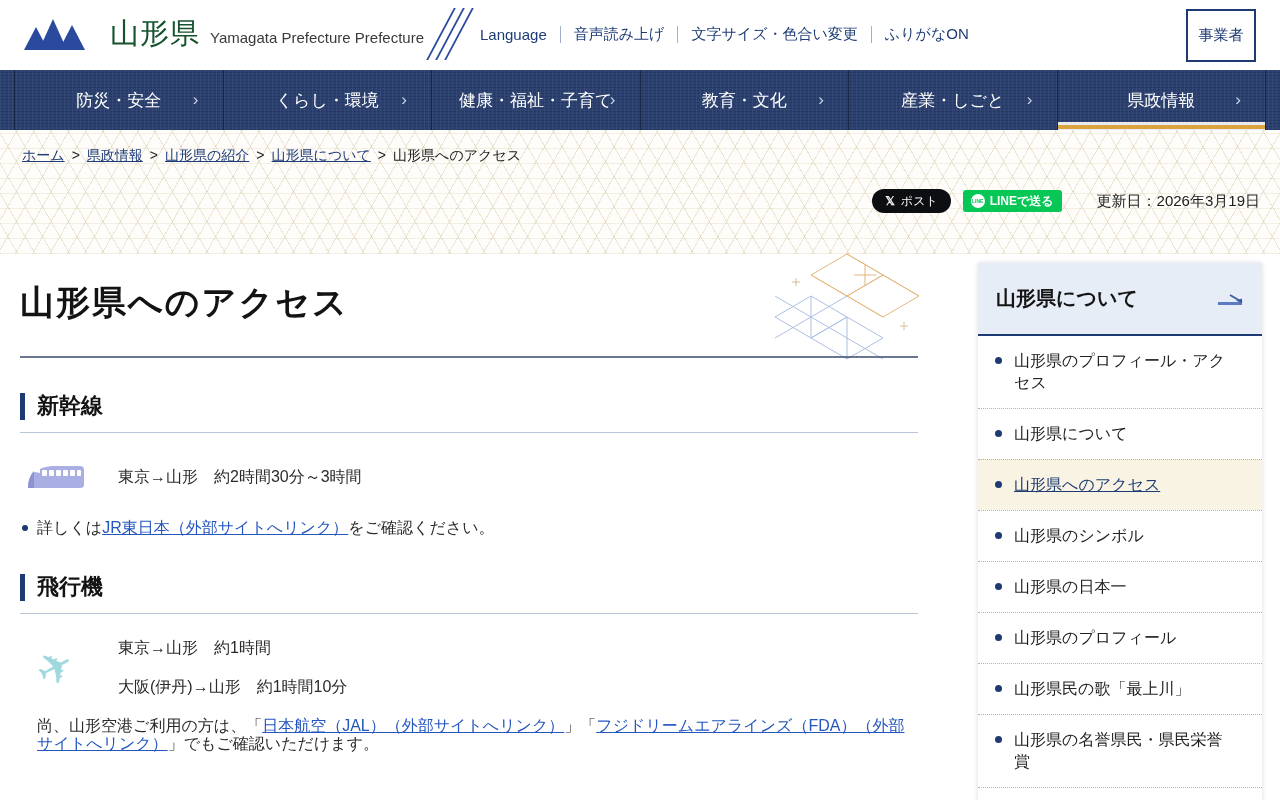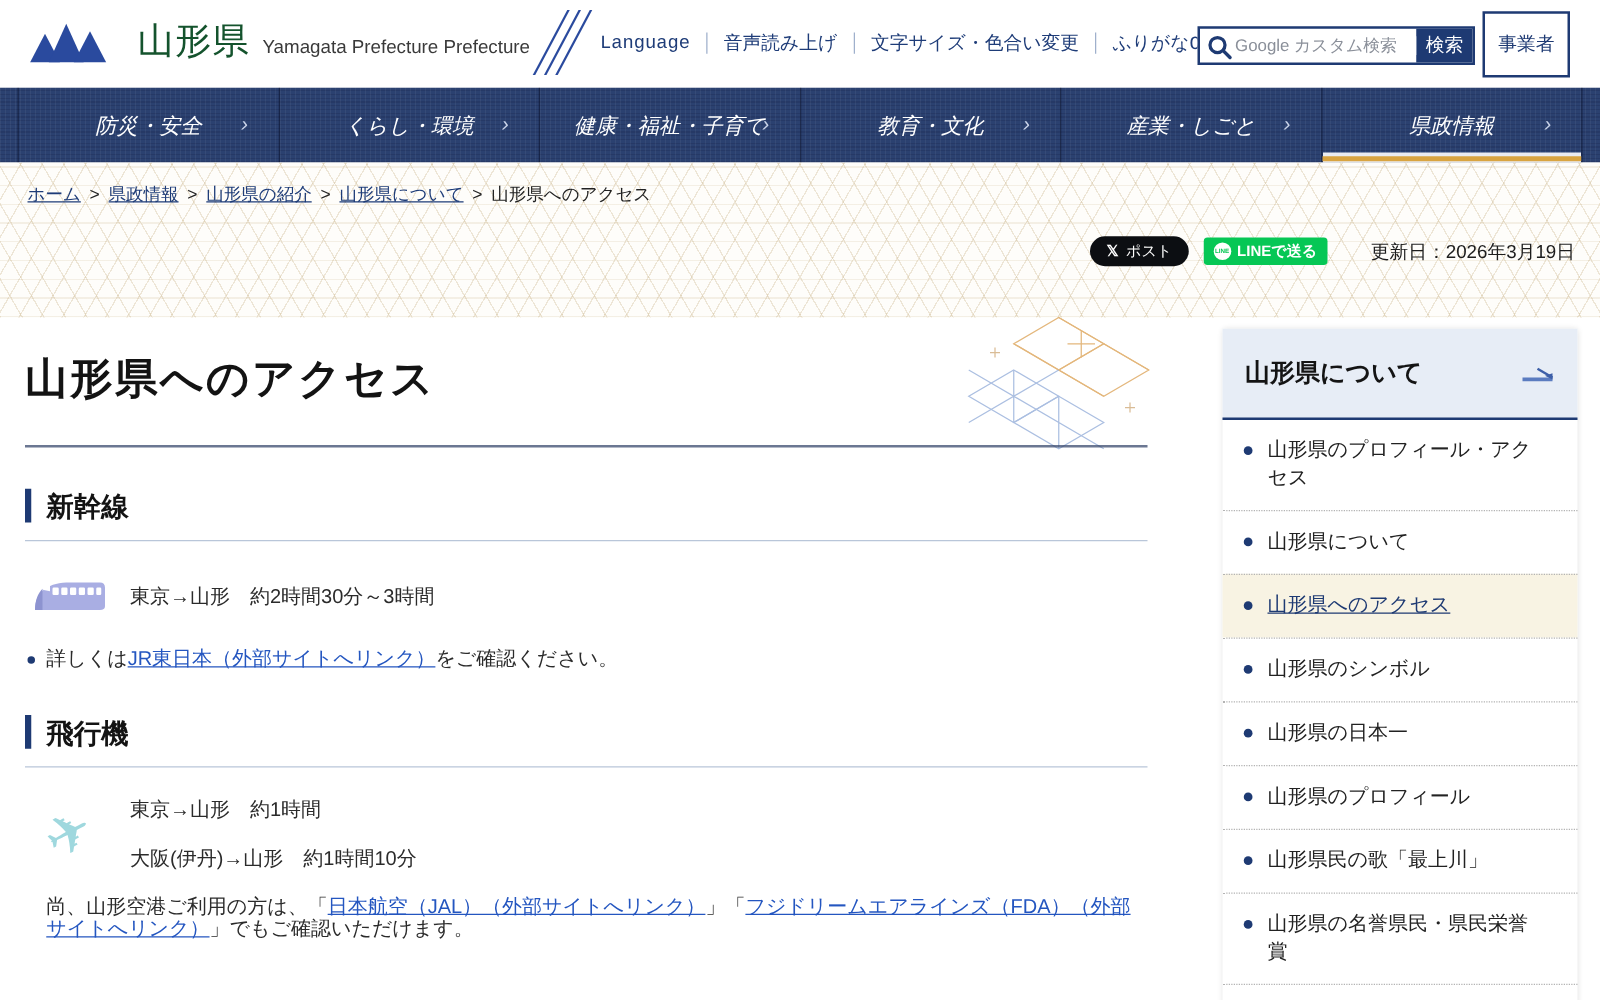--- a/index.html
+++ b/index.html
@@ -11,42 +11,42 @@
   a { cursor:pointer; }
 
   
   .header { position:absolute; top:0; left:0; right:0; height:70px; background:#fff; z-index:5; }
   .logo { position:absolute; left:24px; top:16px; display:flex; align-items:flex-end; gap:10px; }
   .logo-name { font-size:29px; font-weight:400; color:#14532d; letter-spacing:1px; line-height:34px; }
   .logo-sub { font-size:15px; color:#3a3a3a; padding-bottom:4px; }
   .slashes { position:absolute; left:440px; top:8px; height:52px; display:flex; gap:7px; }
   .slashes i { display:block; width:2px; height:52px; background:#2a4a9e; transform:skewX(-28deg); }
   .utility { position:absolute; left:480px; top:25px; display:flex; align-items:center; gap:13px; }
-  .utility a { font-size:15px; color:#1e3c78; text-decoration:none; white-space:nowrap;font-family:Liberation Mono, monospace; }
+  .utility a { font-size:15px; color:#1e3c78; text-decoration:none; white-space:nowrap; }
   .u-div { width:1px; height:17px; background:#9fb0cc; }
   .search-box { position:absolute; right:100px; top:21px; width:222px; height:31px;
     border:2px solid #1e3a73; background:#fff; display:flex; align-items:stretch; }
   .search-input-wrap { flex:1; position:relative; display:flex; align-items:center; }
   .search-input-wrap svg { position:absolute; left:5px; top:4px; }
   .search-input { width:100%; border:none; outline:none; padding:0 4px 0 28px; font-size:13.5px;
     font-family:"Liberation Sans", sans-serif; color:#333; }
   .search-input::placeholder { color:#8a8f99; }
   .search-btn { width:45px; background:#1e3a73; color:#fff; border:none; font-size:15px;
     font-family:"Liberation Sans", sans-serif; cursor:pointer; }
   .biz-button { position:absolute; right:24px; top:9px; width:70px; height:53px; background:#fff;
     border:2px solid #1e3a73; color:#1e3a73; font-size:15px; display:flex; align-items:center;
     justify-content:center; text-decoration:none; }
 
   
   .nav { position:absolute; top:70px; left:0; right:0; height:60px; display:flex; padding:0 14px;
     background:#2b4170;
     background-image:repeating-linear-gradient(90deg, rgba(255,255,255,0.05) 0 1px, transparent 1px 4px),
                      repeating-linear-gradient(0deg, rgba(0,0,30,0.12) 0 1px, transparent 1px 3px); }
   .nav-item { flex:1; position:relative; display:flex; align-items:center; justify-content:center;
-    color:#fff; font-size:17px; text-decoration:none; border-left:1px solid rgba(5,12,35,0.5);font-style:italic; }
+    color:#fff; font-size:17px; text-decoration:none; border-left:1px solid rgba(5,12,35,0.5); }
   .nav-item:last-child { border-right:1px solid rgba(5,12,35,0.5); }
   .nav-chevron { position:absolute; right:24px; color:#c9d3e8; font-size:17px; font-weight:400; }
   .nav-item.active::after { content:""; position:absolute; left:0; right:0; bottom:1px; height:4px;
     background:#d9a440; }
   .nav-item.active { box-shadow:inset 0 -8px 0 rgba(255,255,255,0.9); }
 
   
   .band { position:absolute; top:130px; left:0; right:0; height:124px; background-color:#fefdfa;
     background-image:
       repeating-linear-gradient(60deg,  rgba(199,176,132,0.30) 0 1px, transparent 1px 15px),
@@ -67,25 +67,25 @@
   .updated { font-size:15px; color:#1d1d1d; margin-left:35px; }
 
   
   .ornament { position:absolute; left:772px; top:252px; z-index:0; }
 
   
   .main { position:absolute; left:20px; top:254px; width:898px; z-index:1; }
   .page-title { margin-top:26px; font-size:34px; font-weight:600; color:#131313; letter-spacing:2px; }
   .title-rule { margin-top:30px; border-top:2px solid rgba(58,74,110,0.75); }
   .section { margin-top:33px; }
-  .section-heading { display:flex; align-items:flex-start; gap:12px; }
+  .section-heading { display:flex; align-items:center; gap:12px; }
   .accent-bar { width:5px; height:27px; background:#1e3a73; }
   .section-heading h2 { font-size:22px; font-weight:700; color:#131313; }
   .section-rule { margin-top:11px; border-top:1px solid #b9c6d9; }
-  .route-block { margin-top:24px; display:flex; gap:18px; padding-left:4px;align-items:center; }
+  .route-block { margin-top:24px; display:flex; gap:32px; padding-left:4px;align-items:center; }
   .route-icon { width:62px; display:flex; align-items:center; justify-content:center; flex:0 0 62px; }
   .route-lines { display:flex; flex-direction:column; justify-content:center; gap:18px; }
   .route-text { font-size:16px; color:#2b2b2b; }
   .plane-glyph { font-family:"DejaVu Sans", sans-serif; font-size:44px; color:#9fd8de;
     display:inline-block; transform:rotate(-28deg); line-height:1; }
   .note-list { margin-top:19px; }
   .note-item { position:relative; padding-left:17px; font-size:16px; line-height:23px; color:#2b2b2b; }
   .note-item::before { content:""; position:absolute; left:2px; top:9px; width:6px; height:6px;
     border-radius:50%; background:#1e3a73; }
   .note-cont { padding-left:17px; font-size:16px; line-height:18px; color:#2b2b2b; margin-top:1px; }
@@ -128,30 +128,20 @@
   <nav class="utility">
     <a>Language</a>
     <span class="u-div"></span>
     <a>音声読み上げ</a>
     <span class="u-div"></span>
     <a>文字サイズ・色合い変更</a>
     <span class="u-div"></span>
     <a>ふりがなON</a>
   </nav>
 
-  <div class="search-box">
-    <div class="search-input-wrap">
-      <svg width="22" height="22" viewBox="0 0 22 22">
-        <circle cx="9" cy="9" r="6" fill="none" stroke="#1e3a73" stroke-width="2.6"></circle>
-        <line x1="13.5" y1="13.5" x2="19" y2="19" stroke="#1e3a73" stroke-width="2.8" stroke-linecap="round"></line>
-      </svg>
-      <input class="search-input" placeholder="Google カスタム検索" style="">
-    </div>
-    <button class="search-btn">検索</button>
-  </div>
 
   <a class="biz-button">事業者</a>
 </div>
 
 <nav class="nav">
   <a class="nav-item">
     <span>防災・安全</span>
     <span class="nav-chevron">›</span>
   </a>
   <a class="nav-item">

